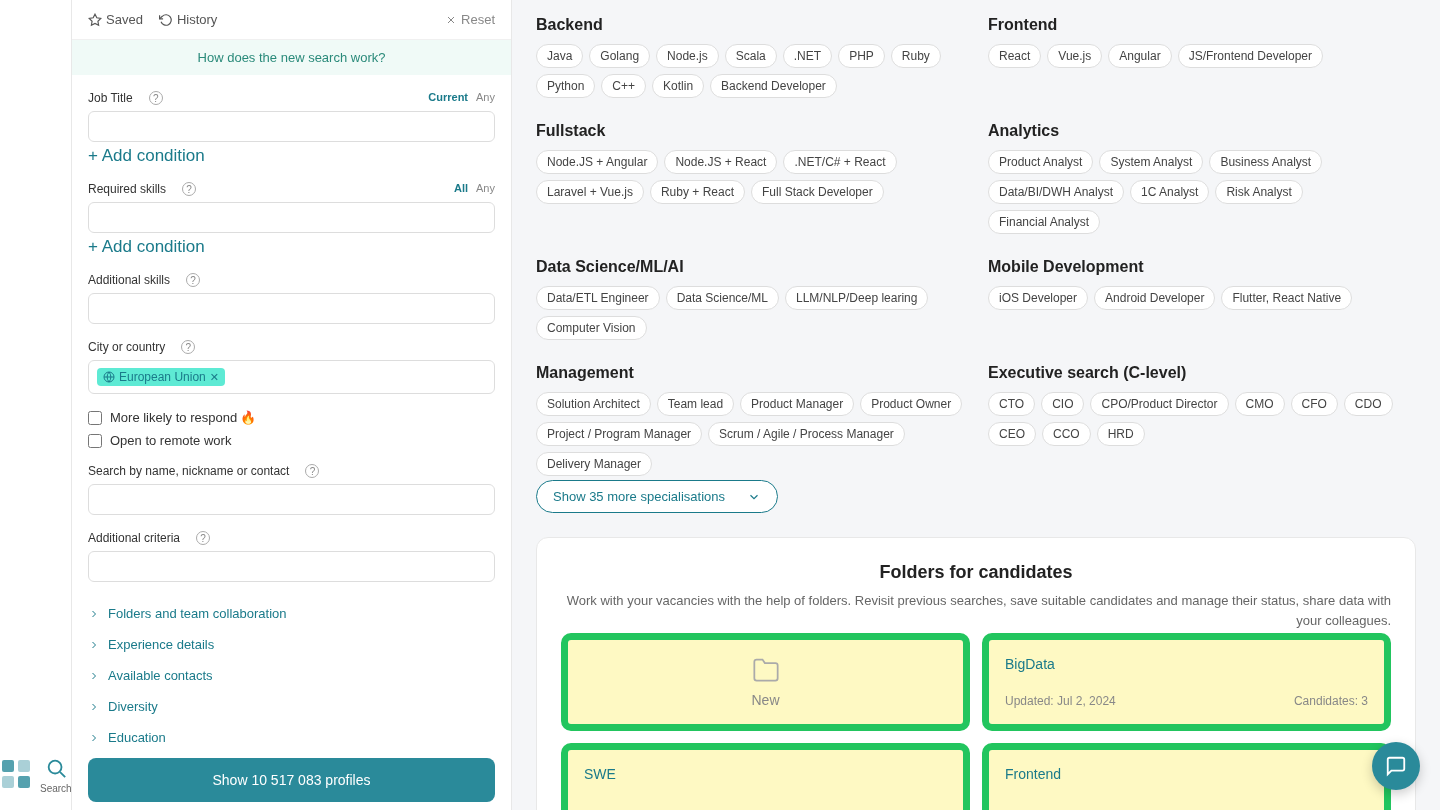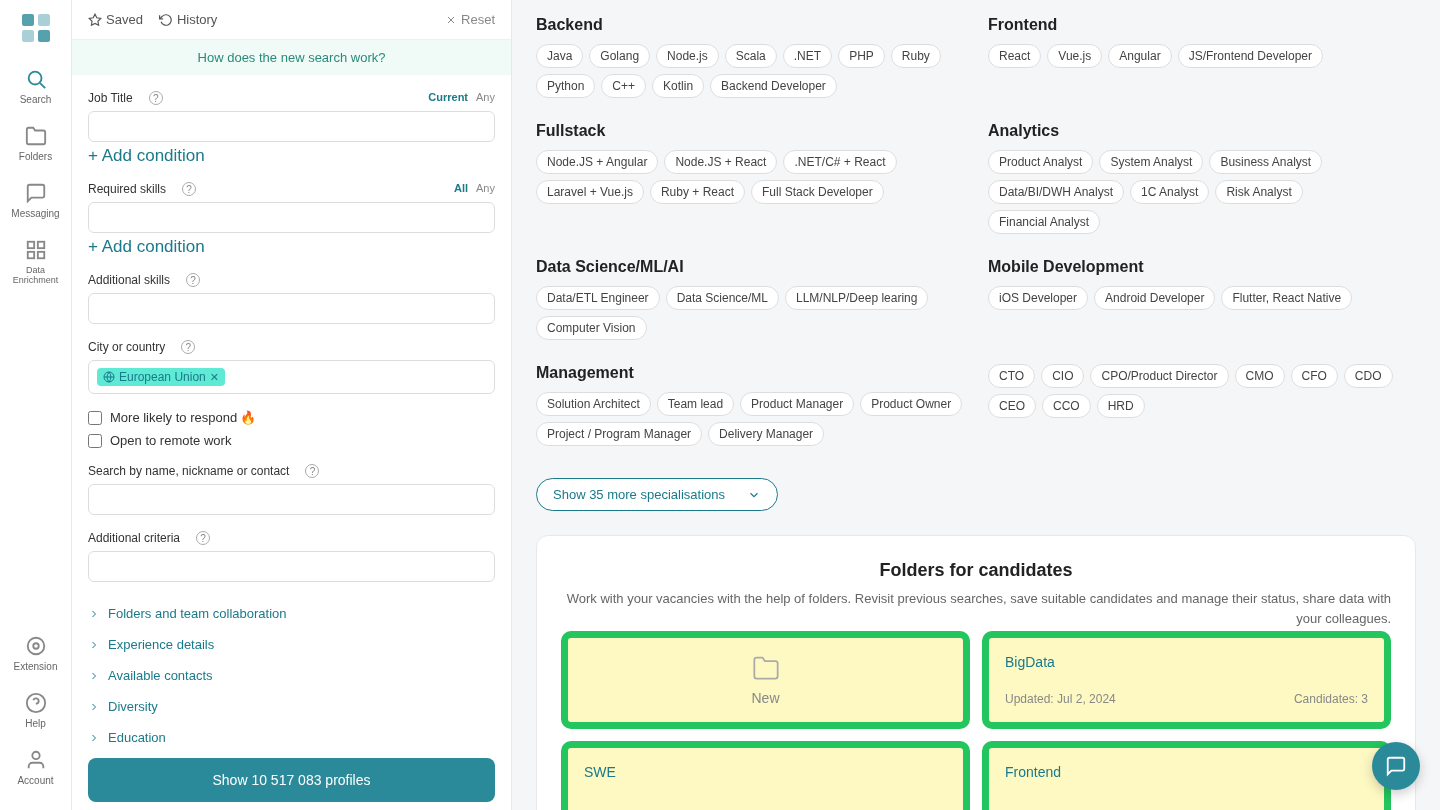--- a/index.html
+++ b/index.html
@@ -4,22 +4,22 @@
   <style>
     * { box-sizing: border-box; margin: 0; padding: 0; }
     body { font-family: -apple-system, BlinkMacSystemFont, 'Segoe UI', sans-serif; font-size: 13px; background: #f5f6f8; display: flex; height: 810px; overflow: hidden; }
 
     
     .sidebar {
       width: 72px;
       background: #fff;
       border-right: 1px solid #e8e8e8;
       display: flex;
-      flex-direction: column;
-      align-items: center;
+      flex-direction: row;
+      align-items: flex-end;
       padding: 8px 0;
       gap: 4px;
       flex-shrink: 0;
     }
     .sidebar-logo {
       width: 40px; height: 40px;
       margin-bottom: 8px;
       display: flex; align-items: center; justify-content: center;
     }
     .sidebar-item {
@@ -109,21 +109,21 @@
       width: calc(100% - 32px); margin: 8px 16px;
       flex-shrink: 0;
     }
 
     
     .main-content {
       flex: 1; overflow-y: auto; padding: 16px 24px;
     }
 
     .specializations-grid {
-      display: grid; grid-template-columns: 1fr 1fr; gap: 24px; margin-bottom: 32px;
+      display: grid; grid-template-columns: 1fr 1fr; gap: 24px; margin-bottom: 4px;
     }
 
     .spec-section { }
     .spec-title { font-size: 16px; font-weight: 600; color: #222; margin-bottom: 10px; }
     .spec-tags { display: flex; flex-wrap: wrap; gap: 6px; }
     .spec-tag {
       border: 1px solid #ddd; border-radius: 20px; padding: 4px 10px;
       font-size: 12px; color: #444; cursor: pointer; background: #fff;
     }
 
@@ -470,25 +470,27 @@
     </div>
 
     <div class="spec-section">
       <div class="spec-title">Management</div>
       <div class="spec-tags">
         <span class="spec-tag">Solution Architect</span>
         <span class="spec-tag">Team lead</span>
         <span class="spec-tag">Product Manager</span>
         <span class="spec-tag">Product Owner</span>
         <span class="spec-tag">Project / Program Manager</span>
+        <span class="spec-tag">Scrum / Agile / Process Manager</span>
         <span class="spec-tag">Delivery Manager</span>
       </div>
     </div>
 
     <div class="spec-section">
+      <div class="spec-title">Executive search (C-level)</div>
       <div class="spec-tags">
         <span class="spec-tag">CTO</span>
         <span class="spec-tag">CIO</span>
         <span class="spec-tag">CPO/Product Director</span>
         <span class="spec-tag">CMO</span>
         <span class="spec-tag">CFO</span>
         <span class="spec-tag">CDO</span>
         <span class="spec-tag">CEO</span>
         <span class="spec-tag">CCO</span>
         <span class="spec-tag">HRD</span>

